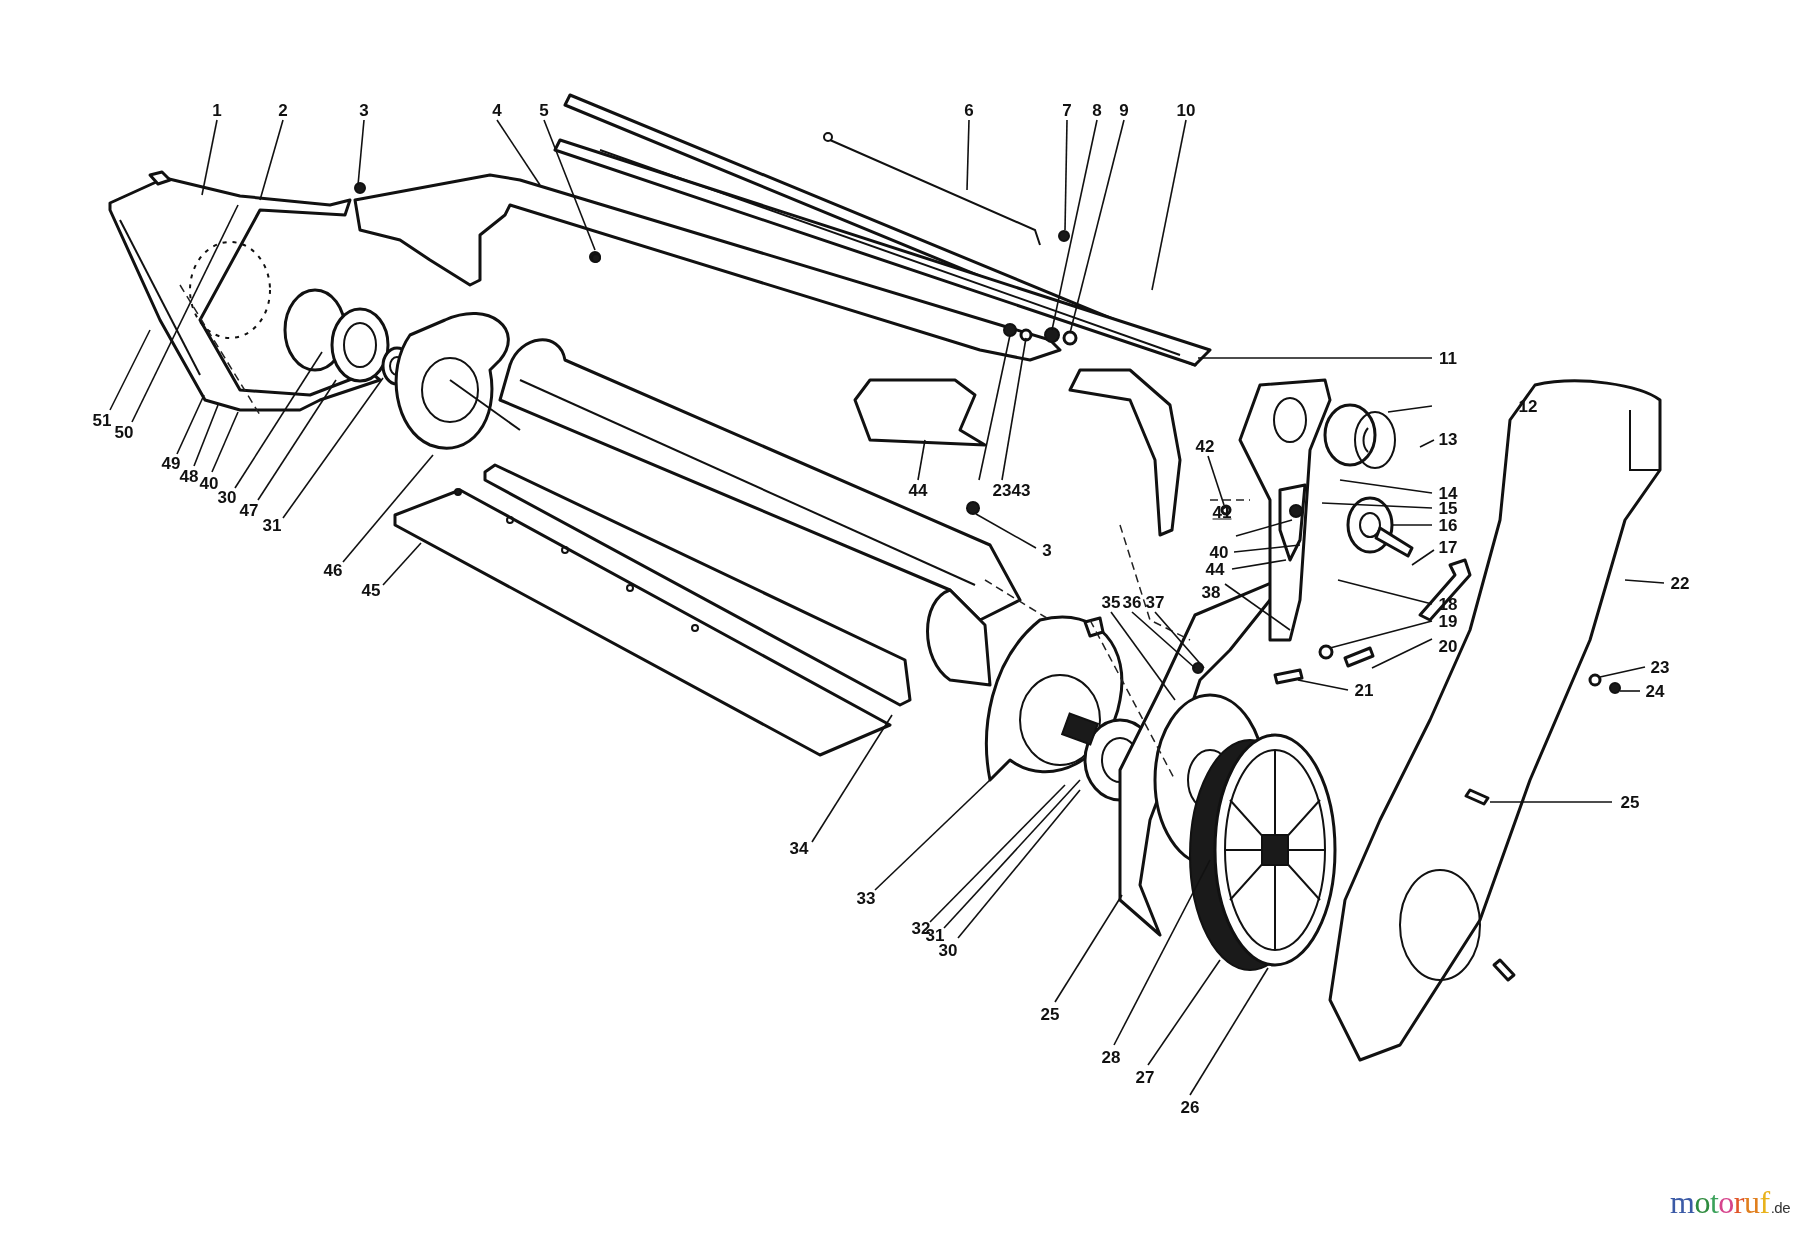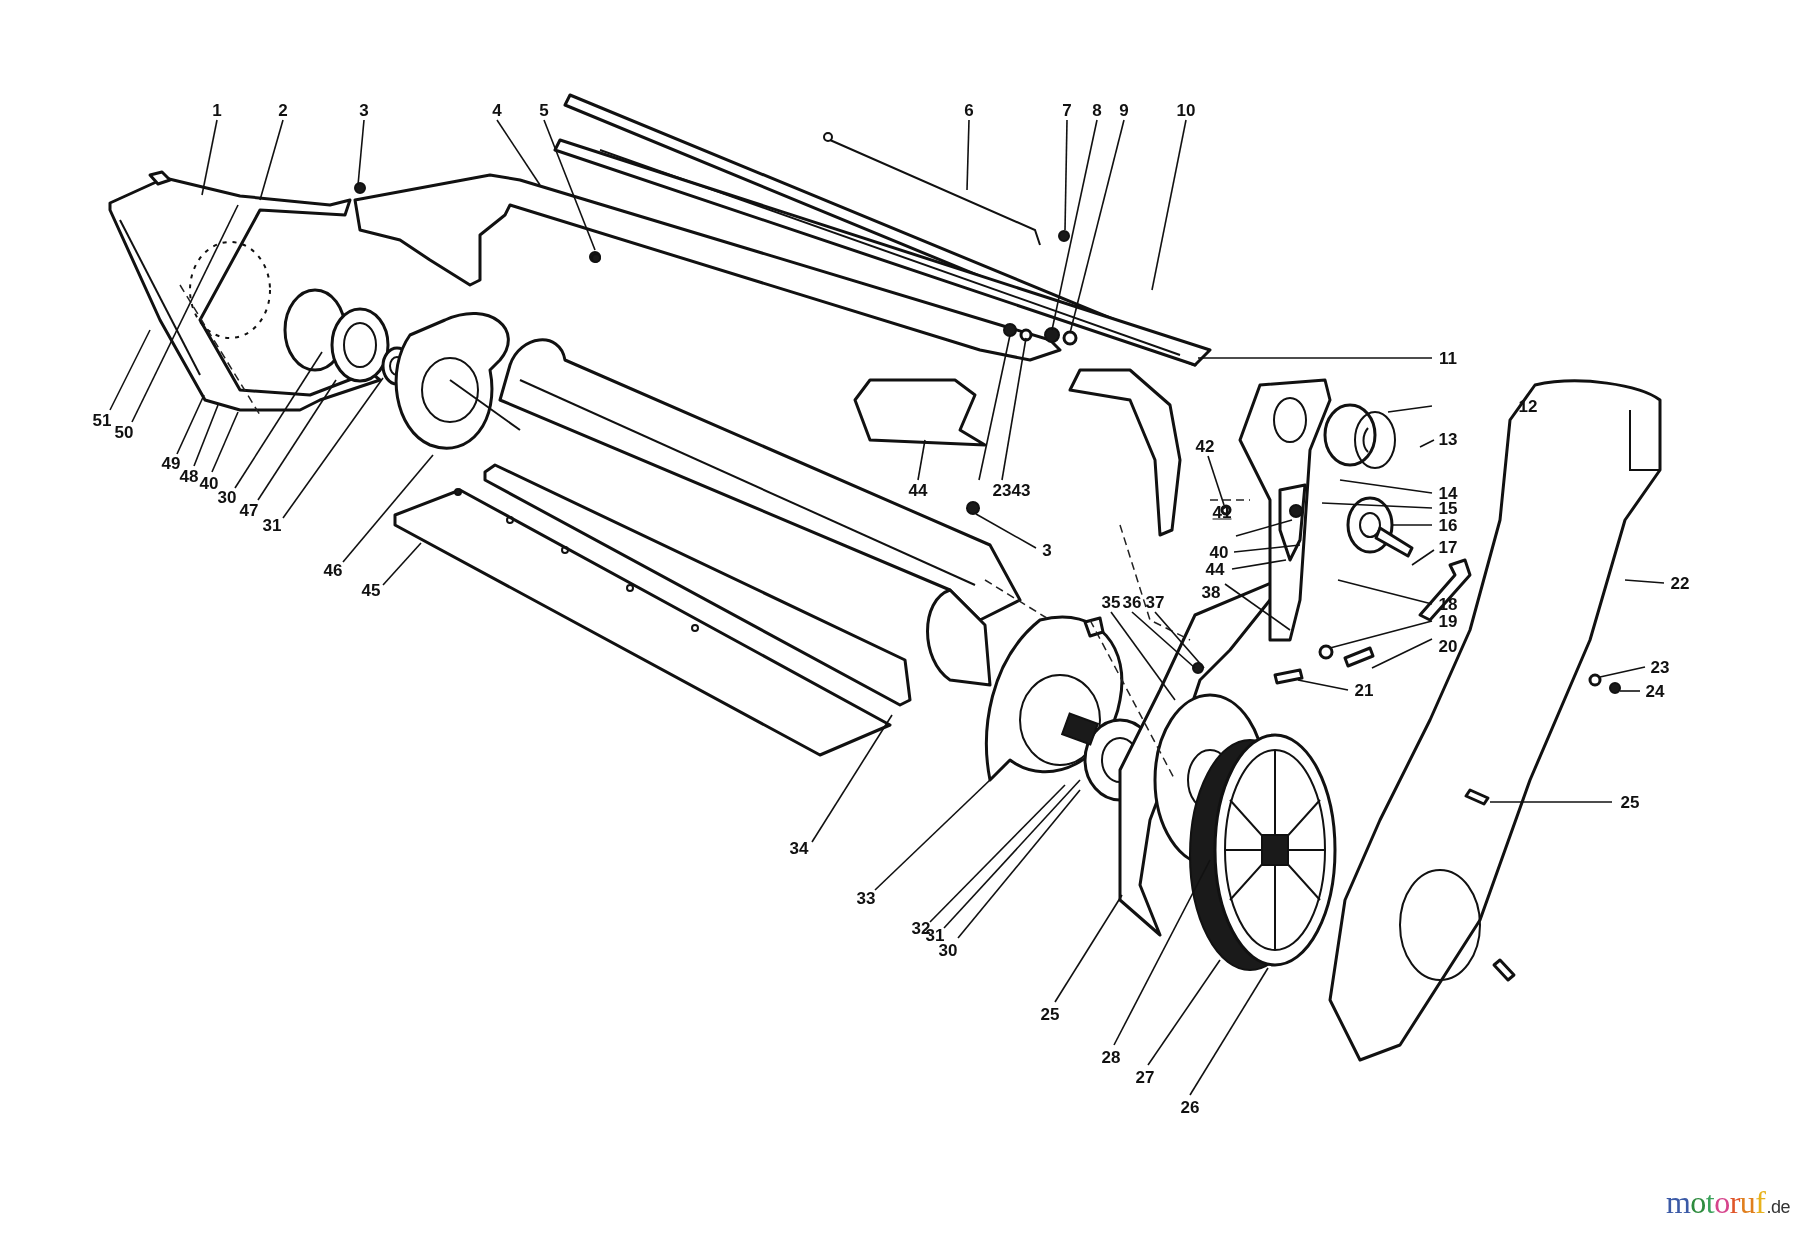--- a/index.html
+++ b/index.html
@@ -10,21 +10,21 @@
   .part-thin { fill: none; stroke: #111; stroke-width: 2; }
   .part-dark { fill: #1a1a1a; stroke: #111; stroke-width: 2; }
   .dash { fill: none; stroke: #222; stroke-width: 1.5; stroke-dasharray: 8 5; }
   .leader { stroke: #111; stroke-width: 1.6; fill: none; }
   .callout { position: absolute; font-family: "Liberation Sans", sans-serif; font-weight: bold;
              font-size: 17px; color: #111; line-height: 1; white-space: nowrap;
              transform: translate(-50%, -50%); }
   .watermark { position: absolute; right: 10px; bottom: 14px; font-family: "Liberation Serif", serif;
                font-size: 32px; font-weight: normal; letter-spacing: -0.5px; }
   .watermark span { display: inline-block; }
-  .watermark .suffix { font-family: "Liberation Sans", sans-serif; font-size: 18px; color: #333; margin-left: 1px; }
+  .watermark .suffix { font-family: "Liberation Sans", sans-serif; font-size: 15px; color: #333; margin-left: 1px; }
 </style>
 </head>
 <body>
 
 <svg id="diagram" viewBox="0 0 1800 1235" xmlns="http://www.w3.org/2000/svg">
 
   <g>
     <path class="part" d="M110,203 L165,178 L240,196 L330,205 L350,200 L345,215 L260,210 L200,320 L240,390 L310,395 L370,372 L380,380 L320,400 L300,410 L240,410 L205,400 L160,320 L110,210 Z"></path>
     <path class="part" d="M150,175 L162,172 L170,180 L158,184 Z"></path>
     <path class="part-thin" d="M120,220 L200,375"></path>

